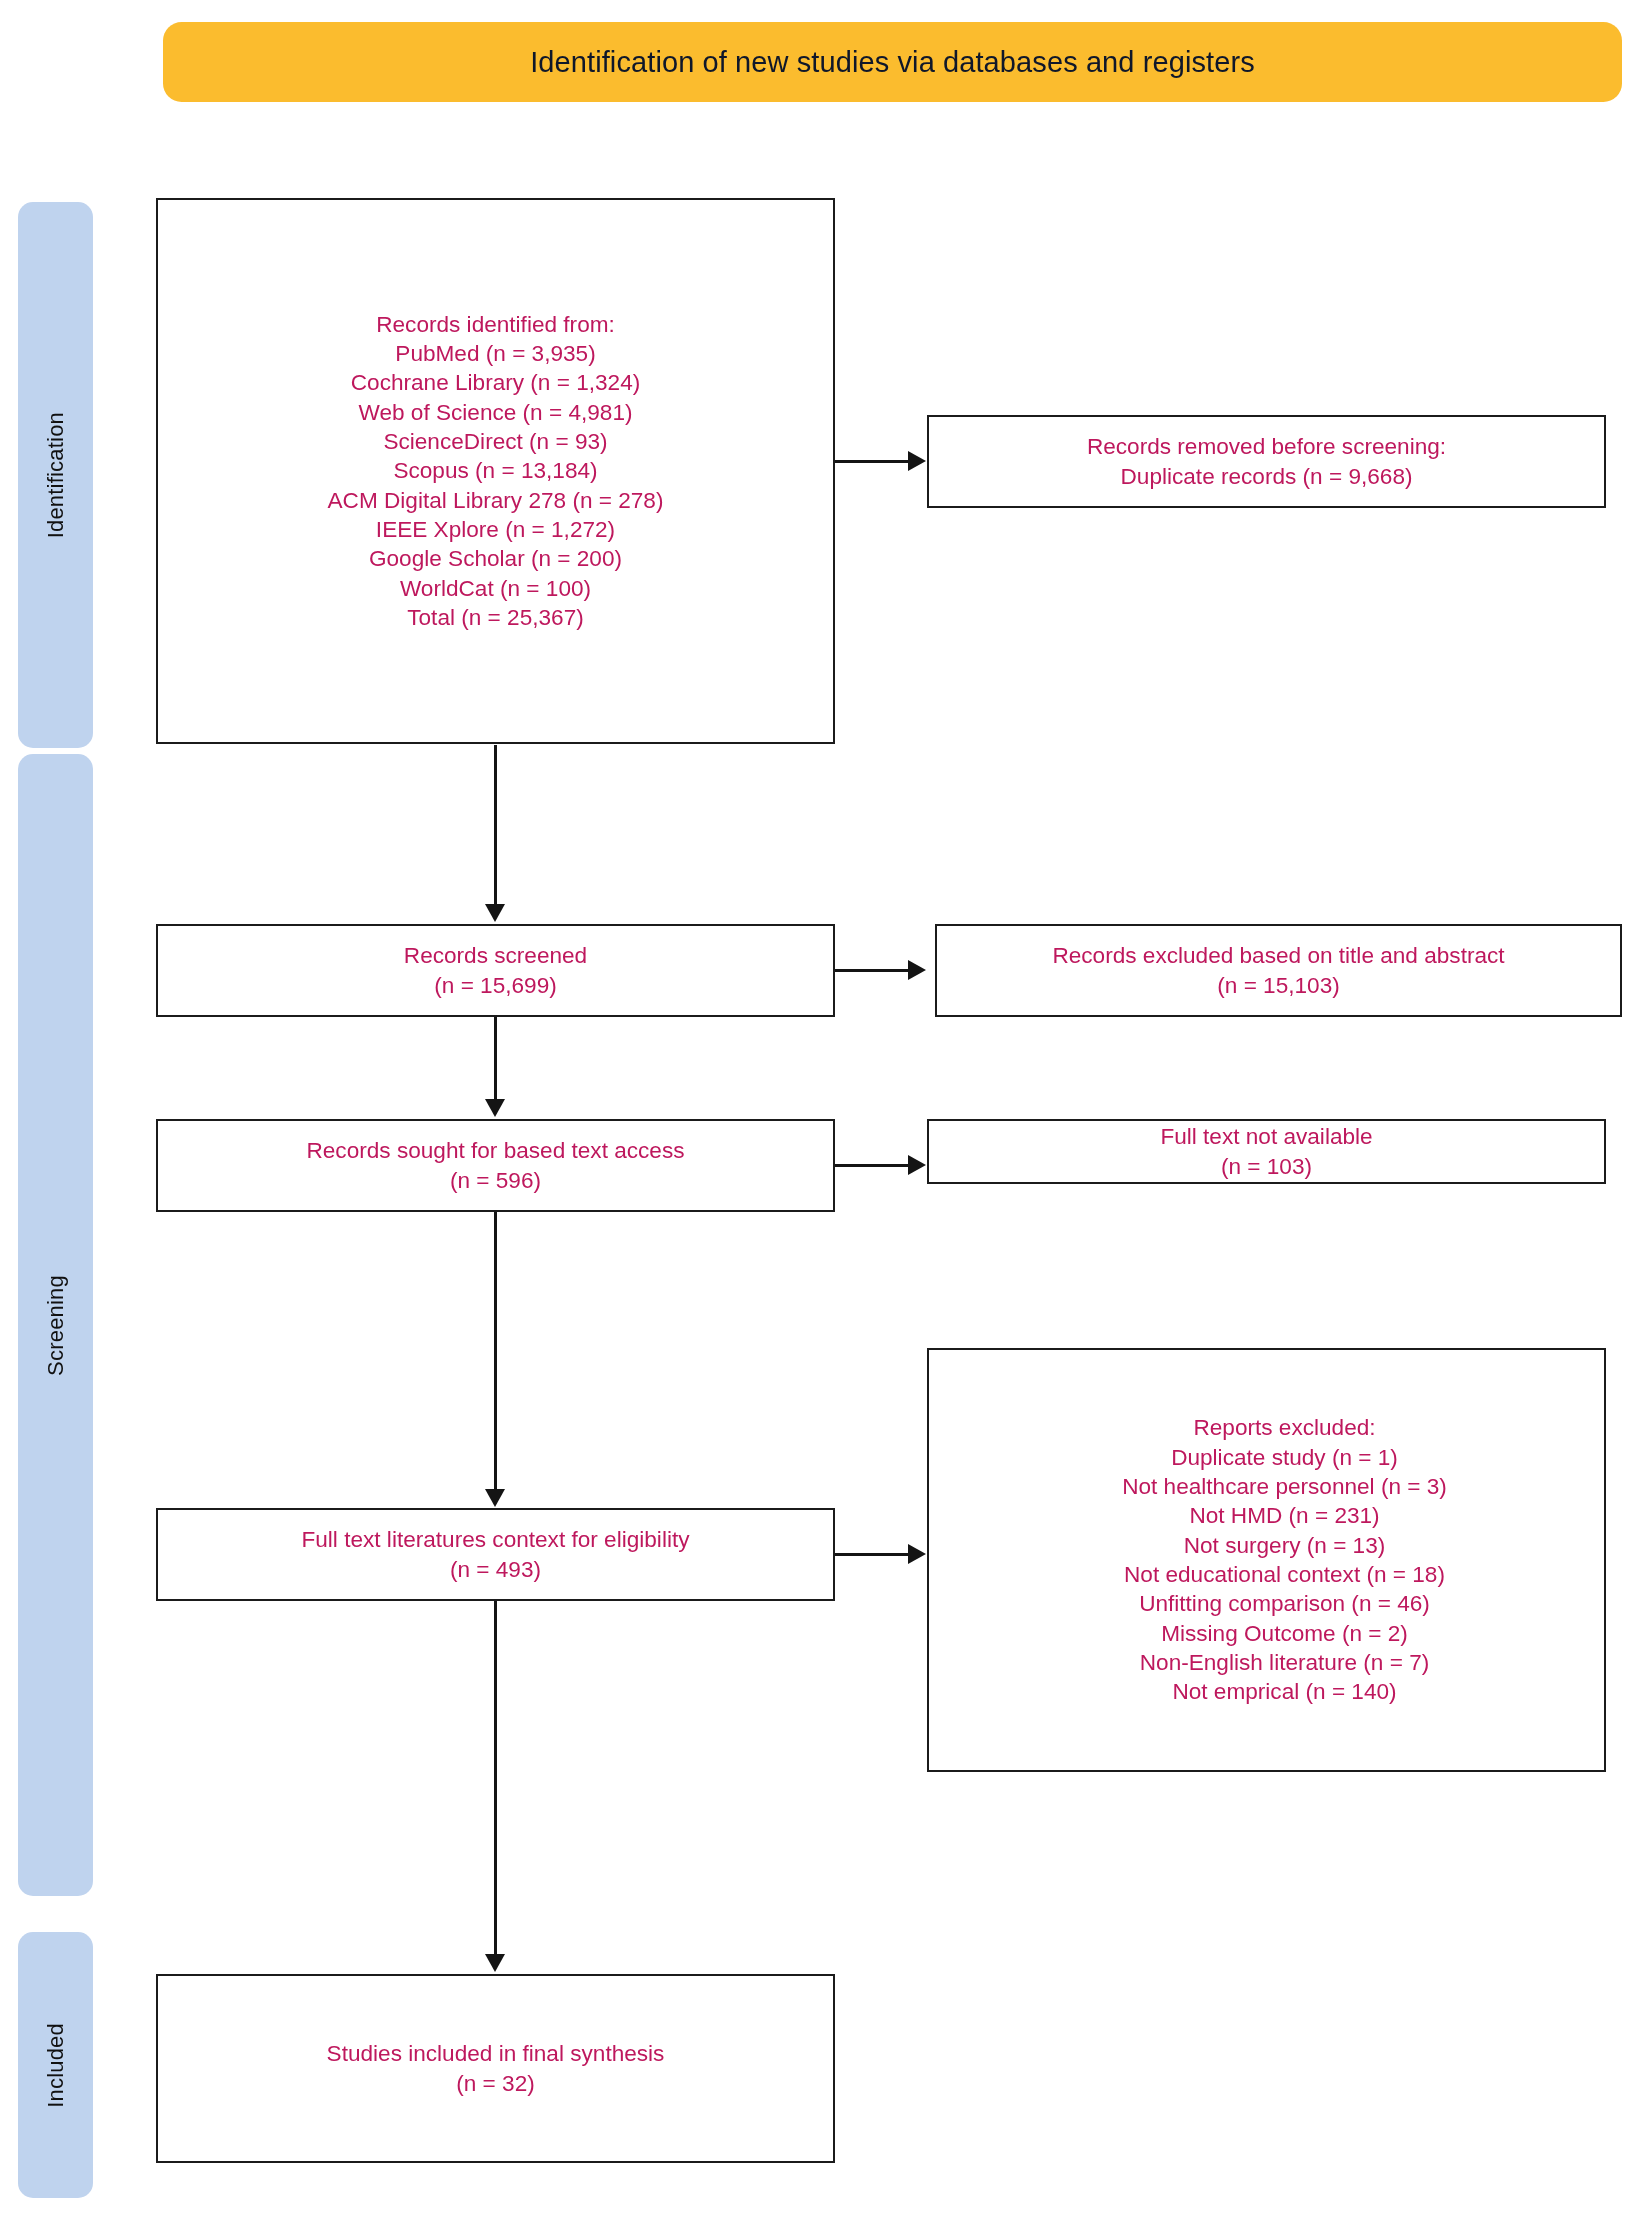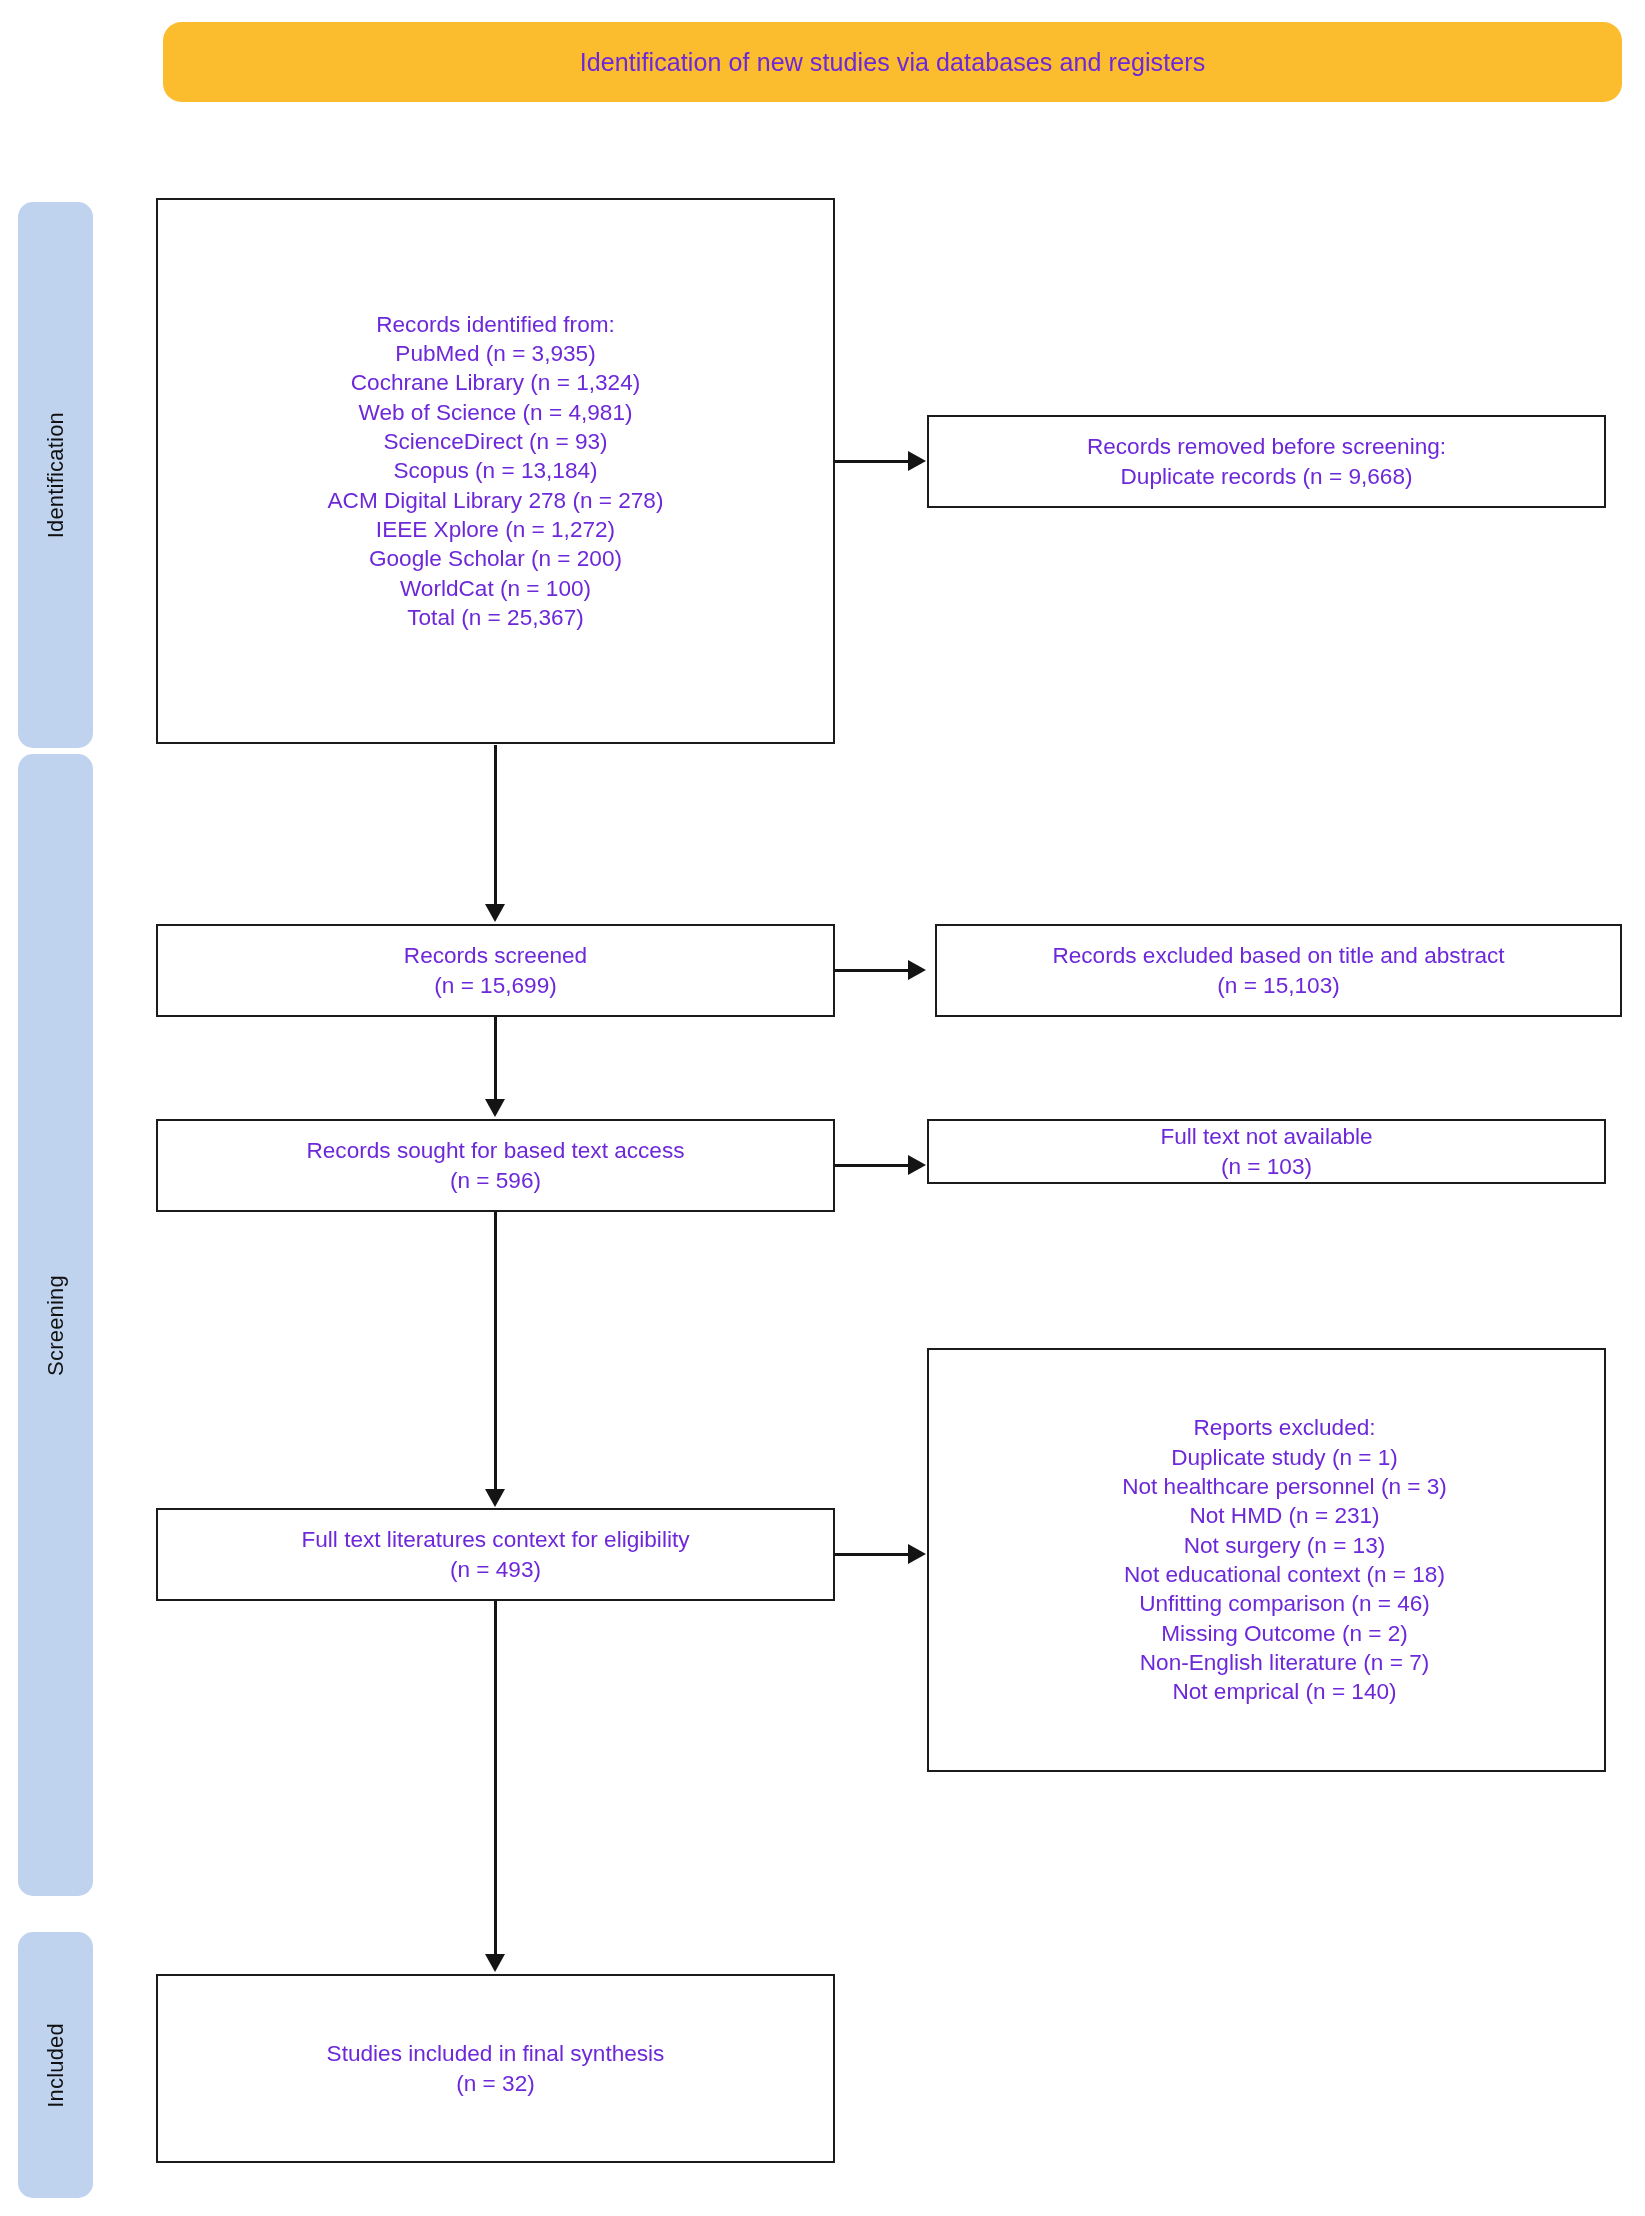--- a/index.html
+++ b/index.html
@@ -18,22 +18,22 @@
   
   .banner {
     position: absolute;
     left: 163px; top: 22px;
     width: 1459px; height: 80px;
     background: #FBBC2E;
     border-radius: 18.6px;
     display: flex; align-items: center; justify-content: center;
   }
   .banner-text {
-    font-size: 25px;
-    color: #6d28d9;
+    font-size: 29px;
+    color: #0f172a;
     letter-spacing: 0.1px;
     white-space: nowrap;
   }
 
   
   .rail {
     position: absolute;
     left: 18px;
     width: 75px;
     background: #BFD3EE;
@@ -56,21 +56,21 @@
   .box {
     position: absolute;
     background: #ffffff;
     border: 2.2px solid #1b1b1b;
     display: flex; flex-direction: column;
     align-items: center; justify-content: center;
   }
   .box .line {
     font-size: 22.6px;
     line-height: 1.30;
-    color: #6d28d9;
+    color: #be185d;
     text-align: center;
     white-space: nowrap;
   }
 
   
   #box-identified      { left: 156px;  top: 198px;  width: 679px; height: 546px; }
   #box-screened        { left: 156px;  top: 924px; width: 679px; height: 93px; }
   #box-sought          { left: 156px;  top: 1119px; width: 679px; height: 93px; }
   #box-eligibility     { left: 156px;  top: 1508px; width: 679px; height: 93px; }
   #box-included        { left: 156px;  top: 1974px; width: 679px; height: 189px; }

